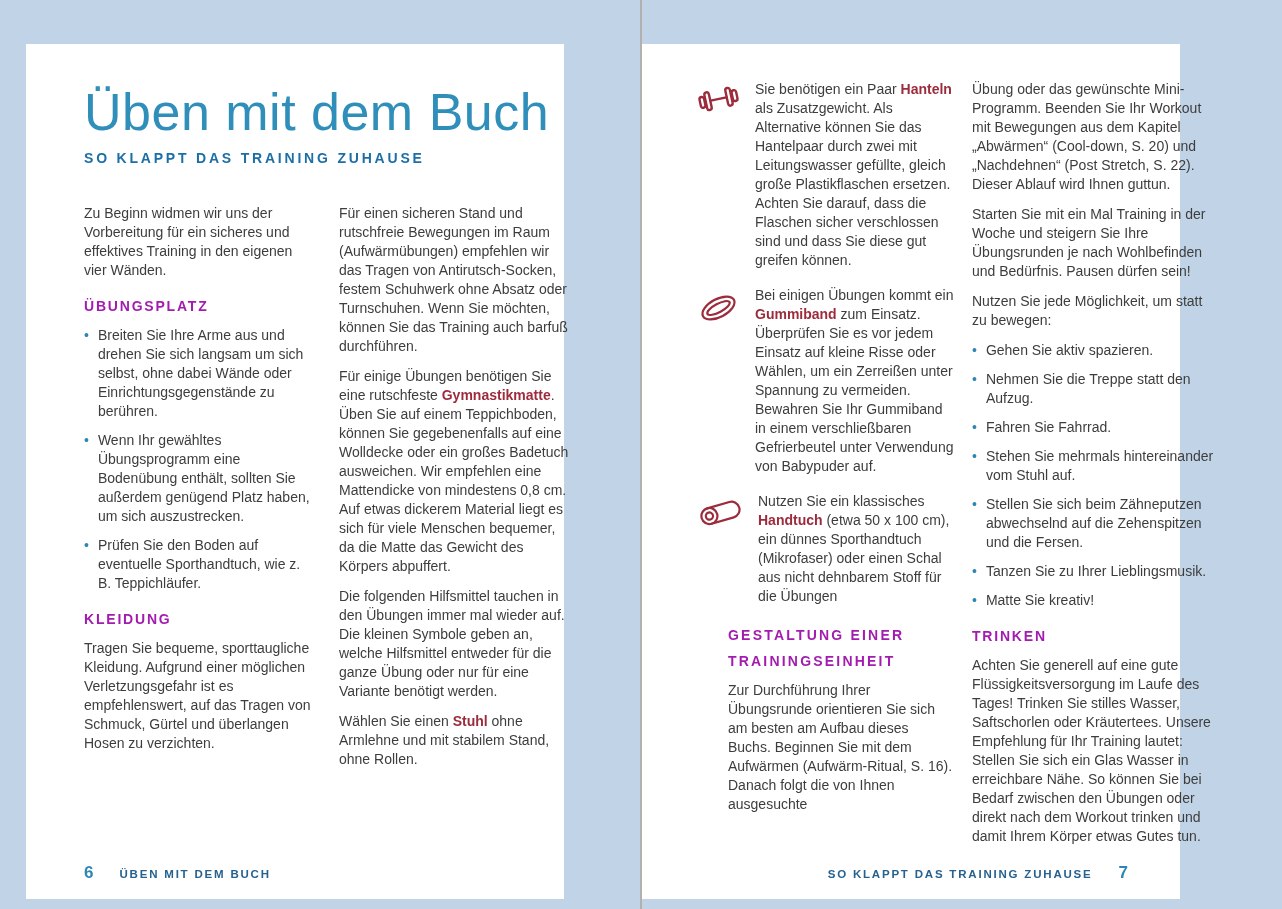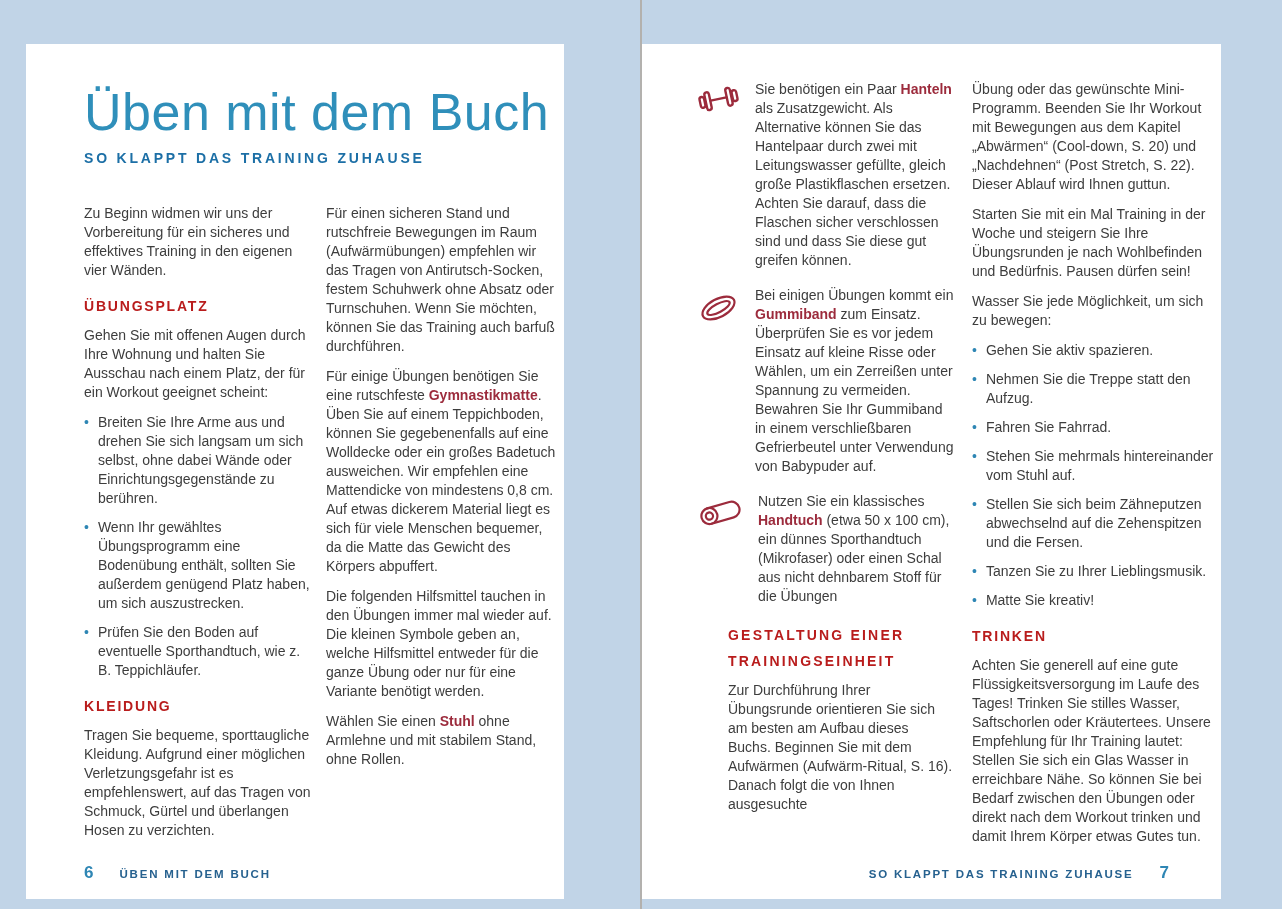--- a/index.html
+++ b/index.html
@@ -6,46 +6,46 @@
   body{
     width:1282px;height:909px;
     background:#c1d4e7;
     font-family:"Liberation Sans", sans-serif;
     position:relative;
     overflow:hidden;
   }
   .spread{position:absolute;inset:0;}
   .page{position:absolute;top:44px;height:855px;width:538px;background:#ffffff;}
   .page.left{left:26px;}
-  .page.right{left:642px;padding-left:41px;}
+  .page.right{left:642px;}
   .spine{position:absolute;left:640px;top:0;width:2px;height:909px;background:#b3b1ae;}
 
   
   .title{
     position:absolute;left:58px;top:38px;
     font-size:52px;color:#2f8fba;font-weight:400;letter-spacing:0.5px;
   }
   .subtitle{
     position:absolute;left:58px;top:106px;
     font-size:14px;font-weight:700;letter-spacing:2.8px;color:#1c6fa6;
   }
 
   .cols{position:absolute;display:flex;}
-  .cols-left{left:58px;top:160px;gap:12px;}
+  .cols-left{left:58px;top:160px;gap:25px;}
   .cols-right{left:53px;top:36px;gap:18px;}
   #left-col1,#left-col2{width:230px;}
   #right-col1{width:259px;}
   #right-col2{width:243px;}
 
   p.body{
     margin:0 0 11px 0;
     font-size:14px;line-height:19px;color:#3d3d3d;
   }
   .heading{
-    font-size:14px;font-weight:700;letter-spacing:1.8px;color:#b91c1c;
+    font-size:14px;font-weight:700;letter-spacing:1.8px;color:#a21caf;
     line-height:26px;margin:13px 0 7px 0;
   }
   .col > .heading:first-child{margin-top:0;}
   .accent{color:#9c2b3c;font-weight:700;}
 
   .bullets{margin:2px 0 4px 0;}
   .bullet-item{
     display:flex;gap:9px;margin:0 0 10px 0;
     font-size:14px;line-height:19px;color:#3d3d3d;
   }
@@ -72,21 +72,20 @@
 
 <div class="spread">
 
   <div class="page left">
     <div class="title">Üben mit dem Buch</div>
     <div class="subtitle">SO KLAPPT DAS TRAINING ZUHAUSE</div>
     <div class="cols cols-left">
       <div class="col" id="left-col1">
           <p class="body"><span>Zu Beginn widmen wir uns der Vorbereitung für ein sicheres und effektives Training in den eigenen vier Wänden.</span></p>
           <div class="heading">ÜBUNGSPLATZ</div>
-          <p class="body"><span>Gehen Sie mit offenen Augen durch Ihre Wohnung und halten Sie Ausschau nach einem Platz, der für ein Workout geeignet scheint:</span></p>
           <div class="bullets">
             <div class="bullet-item">
               <span class="dot">•</span>
               <span class="bullet-text">Breiten Sie Ihre Arme aus und drehen Sie sich langsam um sich selbst, ohne dabei Wände oder Einrichtungsgegenstände zu berühren.</span>
             </div>
             <div class="bullet-item">
               <span class="dot">•</span>
               <span class="bullet-text">Wenn Ihr gewähltes Übungsprogramm eine Bodenübung enthält, sollten Sie außerdem genügend Platz haben, um sich auszustrecken.</span>
             </div>
             <div class="bullet-item">
@@ -157,21 +156,21 @@
             <div class="tool-text">
               <p class="body"><span>Nutzen Sie ein klassisches </span><span class="accent">Handtuch</span><span> (etwa 50 x 100 cm), ein dünnes Sporthandtuch (Mikrofaser) oder einen Schal aus nicht dehnbarem Stoff für die Übungen</span></p>
             </div>
           </div>
           <div class="heading">GESTALTUNG EINER TRAININGSEINHEIT</div>
           <p class="body"><span>Zur Durchführung Ihrer Übungsrunde orientieren Sie sich am besten am Aufbau dieses Buchs. Beginnen Sie mit dem Aufwärmen (Aufwärm-Ritual, S. 16). Danach folgt die von Ihnen ausgesuchte</span></p>
         </div>
       <div class="col" id="right-col2">
           <p class="body"><span>Übung oder das gewünschte Mini-Programm. Beenden Sie Ihr Workout mit Bewegungen aus dem Kapitel „Abwärmen“ (Cool-down, S. 20) und „Nachdehnen“ (Post Stretch, S. 22). Dieser Ablauf wird Ihnen guttun.</span></p>
           <p class="body"><span>Starten Sie mit ein Mal Training in der Woche und steigern Sie Ihre Übungsrunden je nach Wohlbefinden und Bedürfnis. Pausen dürfen sein!</span></p>
-          <p class="body"><span>Wasser Sie jede Möglichkeit, um sich zu bewegen:</span></p>
+          <p class="body"><span>Nutzen Sie jede Möglichkeit, um statt zu bewegen:</span></p>
           <div class="bullets">
             <div class="bullet-item">
               <span class="dot">•</span>
               <span class="bullet-text">Gehen Sie aktiv spazieren.</span>
             </div>
             <div class="bullet-item">
               <span class="dot">•</span>
               <span class="bullet-text">Nehmen Sie die Treppe statt den Aufzug.</span>
             </div>
             <div class="bullet-item">

